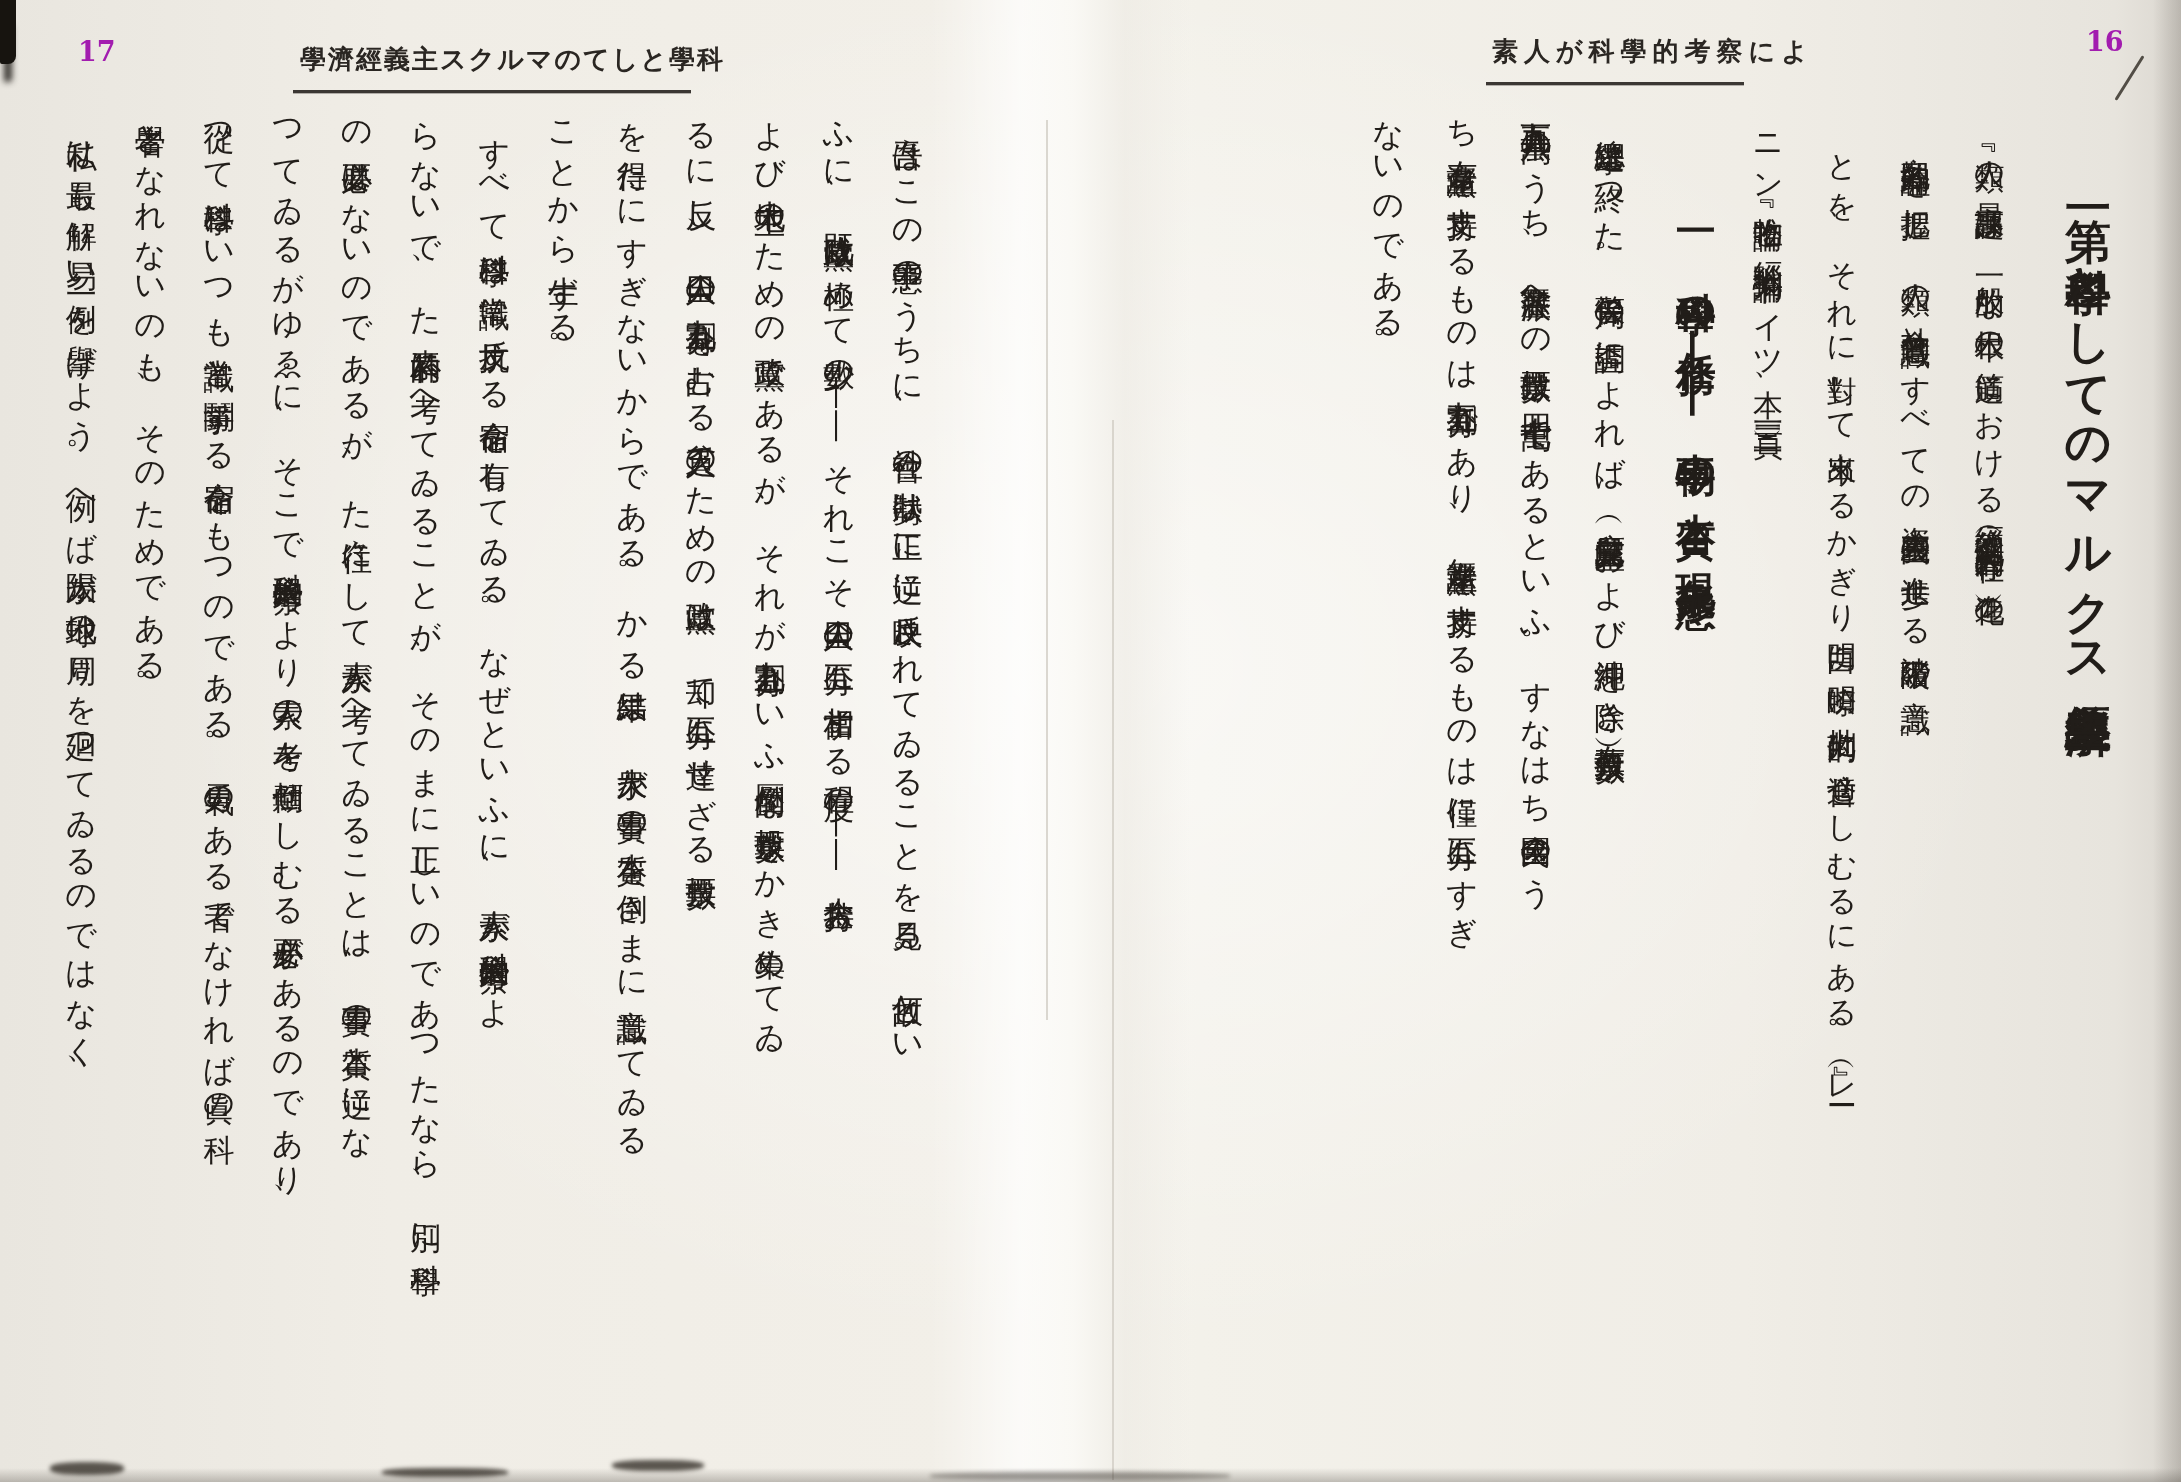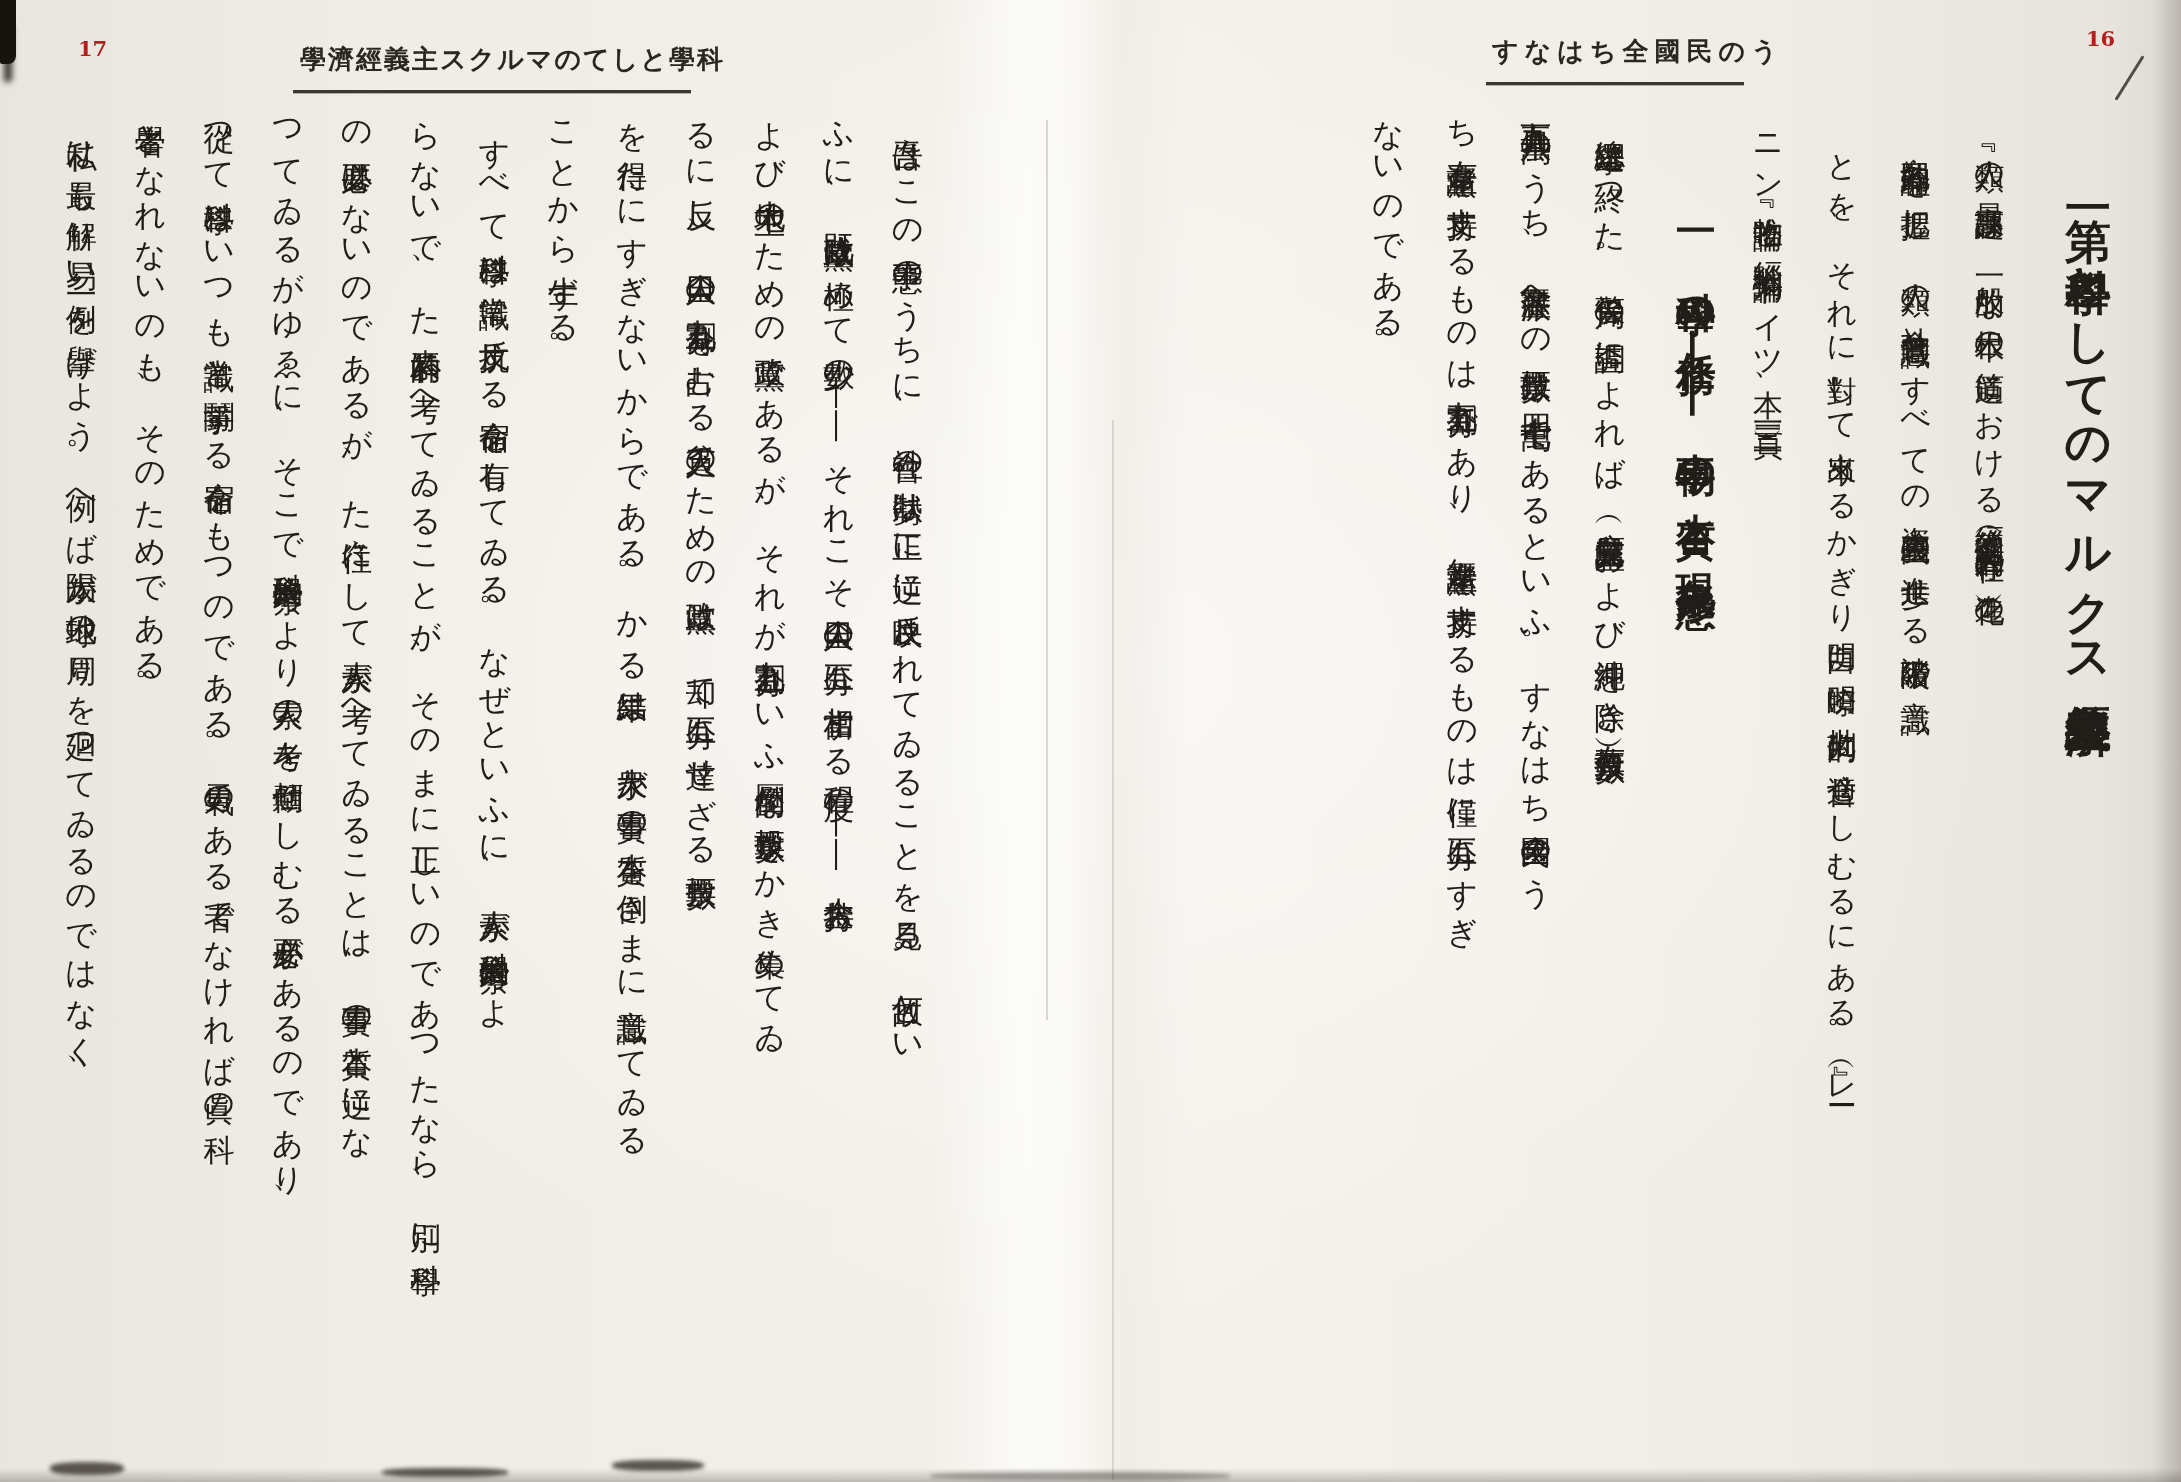--- a/index.html
+++ b/index.html
@@ -26,21 +26,21 @@
   .crease {
     position: absolute; width: 2px; background: rgba(210,206,198,0.8);
   }
   .page-header-title {
     position: absolute;
     font-size: 26px; font-weight: bold; color: #2a2622;
     letter-spacing: 2px; white-space: nowrap;
   }
   .page-number {
     position: absolute;
-    font-size: 21px; font-weight: bold; color: #b91c1c;
+    font-size: 27px; font-weight: bold; color: #a21caf;
     font-family: "DejaVu Serif", serif;
   }
   .header-rule {
     position: absolute; height: 3px; background: #3b3733;
     box-shadow: 0 1px 0 rgba(59,55,51,0.35);
   }
   .page-body {
     position: absolute;
     writing-mode: vertical-rl;
     text-orientation: mixed;
@@ -126,21 +126,21 @@
     <div class="bcol">從つて科學はいつも常識と鬪爭する宿命をもつのである。勇氣のある者でなければ眞の科</div>
     <div class="bcol">學者となれないのも、そのためである。</div>
     <div class="bcol indent">私は最も解り易い一例を擧げよう。例へば太陽が地球の周りを廻つてゐるのではなく、</div>
   </div>
 </div>
 
 <div>
 
   <div class="page-number" style="left:2086px; top:26px;text-align:right;">16</div>
 
-  <div class="page-header-title" style="left:1492px; top:34px; letter-spacing:6px;">すなはち全國民のう</div>
+  <div class="page-header-title" style="left:1492px; top:34px; letter-spacing:6px;">素人が科學的考察によ</div>
 
   <div class="header-rule" style="left:1486px; top:82px; width:258px;"></div>
 
   <div class="page-body" id="right-body" style="left:1290px; top:98px; width:824px; height:1384px;">
     <div class="chapter-title">第一　科學としてのマルクス主義經濟學</div>
     <div class="quote-col">『人類の最高課題は、一般的な根本の筋道における經濟的進化（社會的存在の進化）の</div>
     <div class="quote-col">客觀的論理を把握し、人類の社會的意識とすべての資本主義國の進歩せる諸階級の意識</div>
     <div class="quote-col">とを、それに對して出來うるかぎり明白に明瞭に批判的に適合せしむるにある。』（レー</div>
     <div class="citation-col">ニン『唯物論と經驗批判論』ドイツ本、三三一頁）</div>
     <div class="section-heading">一　科學の任務――事物の本質と現象形態</div>

